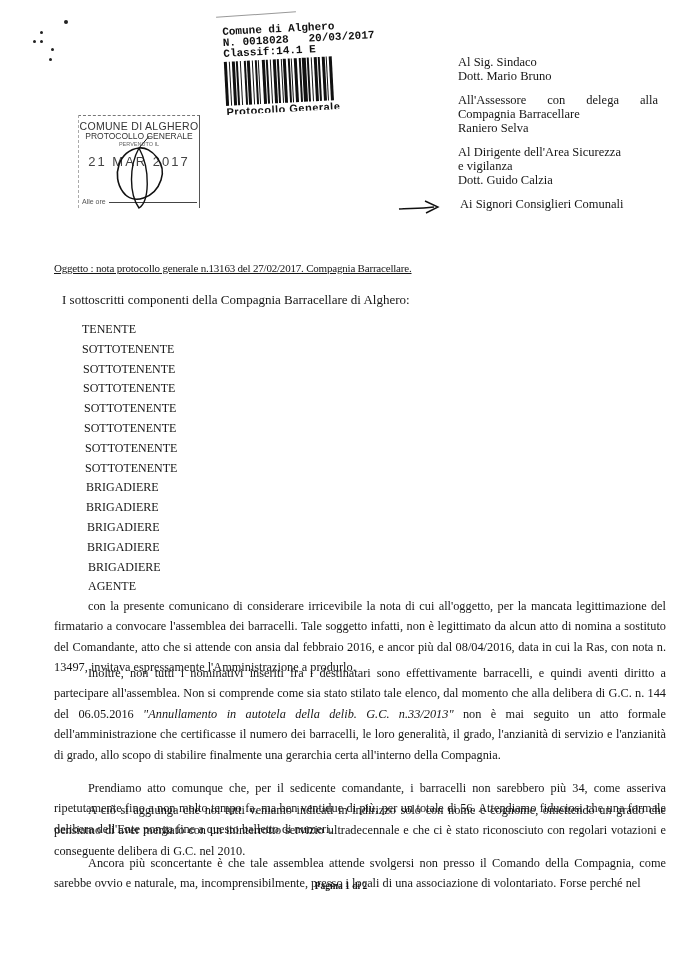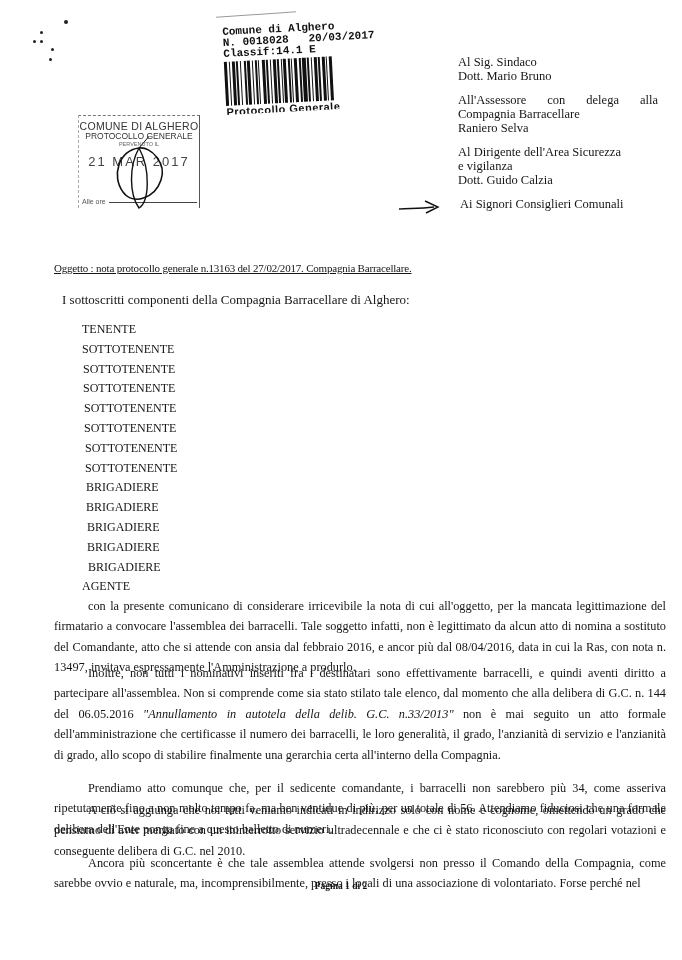--- a/index.html
+++ b/index.html
@@ -175,21 +175,21 @@
   <div style="margin-left:1px">SOTTOTENENTE</div>
   <div style="margin-left:2px">SOTTOTENENTE</div>
   <div style="margin-left:2px">SOTTOTENENTE</div>
   <div style="margin-left:3px">SOTTOTENENTE</div>
   <div style="margin-left:3px">SOTTOTENENTE</div>
   <div style="margin-left:4px">BRIGADIERE</div>
   <div style="margin-left:4px">BRIGADIERE</div>
   <div style="margin-left:5px">BRIGADIERE</div>
   <div style="margin-left:5px">BRIGADIERE</div>
   <div style="margin-left:6px">BRIGADIERE</div>
-  <div style="">AGENTE</div>
+  <div style="margin-left:6px">AGENTE</div>
 </div>
 
 <div class="para" style="top:596px;">
   <div class="first">con la presente comunicano di considerare irricevibile la nota di cui all'oggetto, per la mancata legittimazione del firmatario a convocare l'assemblea dei barracelli. Tale soggetto infatti, non è legittimato da alcun atto di nomina a sostituto del Comandante, atto che si attende con ansia dal febbraio 2016, e ancor più dal 08/04/2016, data in cui la Ras, con nota n. 13497, invitava espressamente l'Amministrazione a produrlo.</div>
 </div>
 
 <div class="para" style="top:663px;font-family:Liberation Serif, serif;">
   <div class="first"><span>Inoltre, non tutti i nominativi inseriti fra i destinatari sono effettivamente barracelli, e quindi aventi diritto a partecipare all'assemblea. Non si comprende come sia stato stilato tale elenco, dal momento che alla delibera di G.C. n. 144 del 06.05.2016 </span><i>"Annullamento in autotela della delib. G.C. n.33/2013"</i><span> non è mai seguito un atto formale dell'amministrazione che certificasse il numero dei barracelli, le loro generalità, il grado, l'anzianità di servizio e l'anzianità di grado, allo scopo di stabilire finalmente una gerarchia certa all'interno della Compagnia.</span></div>
 </div>
 

